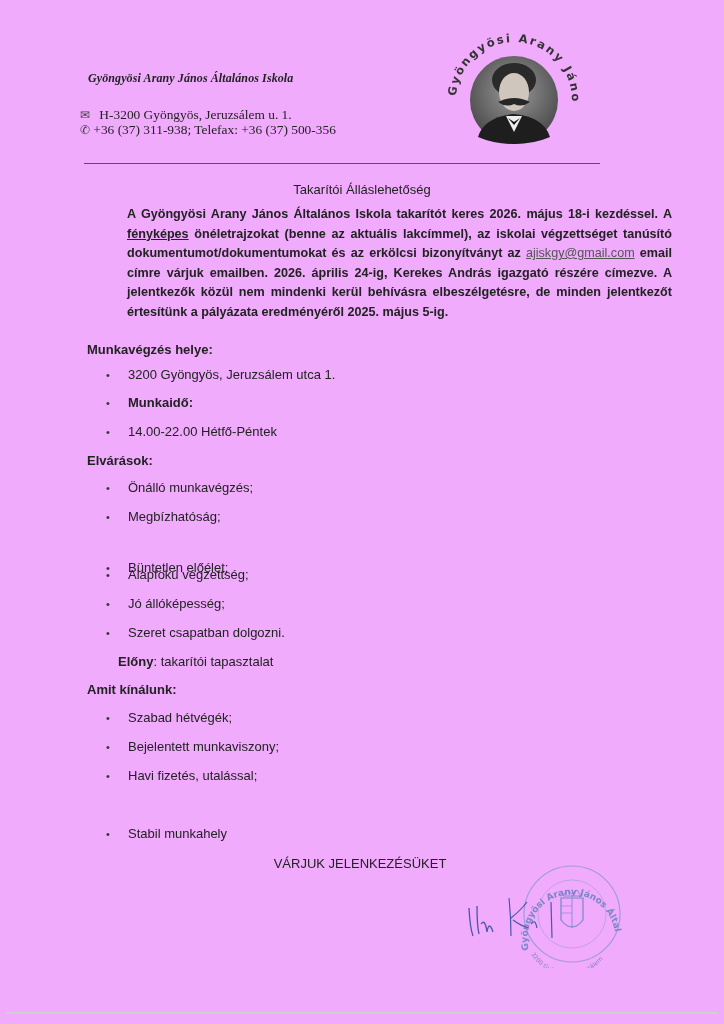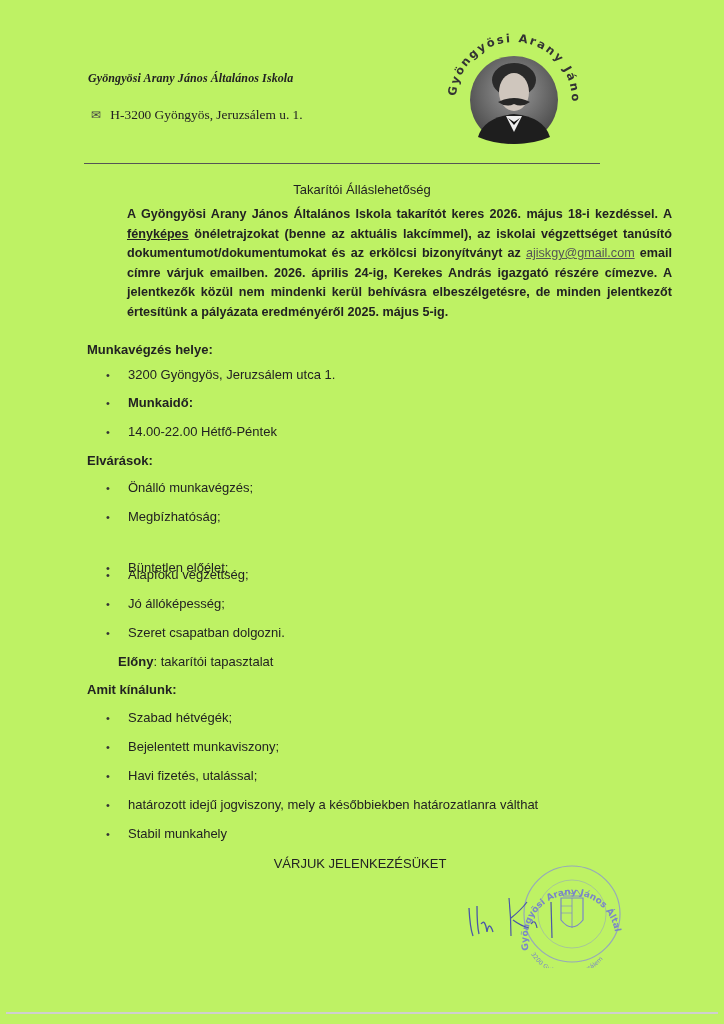--- a/index.html
+++ b/index.html
@@ -1,21 +1,21 @@
 <!DOCTYPE html>
 <html><head>
 <meta charset="utf-8">
 <style>
   html, body { margin:0; padding:0; background:#ffffff; }
   body { width:724px; height:1024px; position:relative; overflow:hidden; color:#1a1a1a; }
-  .page { position:absolute; left:0; top:0; width:724px; height:1024px; background:#bef264; }
+  .page { position:absolute; left:0; top:0; width:724px; height:1024px; background:#f0abfc; }
 
   
   .school-name { position:absolute; left:88px; top:71px; font-family:"Liberation Serif", serif; font-style:italic; font-weight:bold; font-size:12px; color:#222; letter-spacing:0.1px; }
-  .addr-line { position:absolute; left:91px; font-family:"Liberation Serif", serif; font-size:13.4px; color:#222; white-space:nowrap; }
+  .addr-line { position:absolute; left:80px; font-family:"Liberation Serif", serif; font-size:13.4px; color:#222; white-space:nowrap; }
   .addr-line .ico { display:inline-block; width:16px; color:#444; font-size:12px; }
   .l1 { top:107px; }
   .l2 { top:122px; }
   .l3 { top:137px; }
   .addr-line b { font-weight:bold; }
   .addr-line .mail { text-decoration:underline; color:#444; }
   .hr-top { position:absolute; left:84px; top:163px; width:516px; height:1px; background:#555; }
   .hr-bottom { position:absolute; left:6px; top:1012px; width:712px; height:2px; background:#cfcfcf; }
 
   
@@ -39,20 +39,24 @@
 </head>
 <body>
 
 <div class="page">
 
   <div class="school-name">Gyöngyösi Arany János Általános Iskola</div>
 
   <div class="addr-line l1">
     <span class="ico">✉</span>
     <span>H-3200 Gyöngyös, Jeruzsálem u. 1.</span>
+  </div>
+  <div class="addr-line l2">
+    <span class="ico" style="width:10px">✆</span>
+    <span>+36 (37) 311-938; Telefax: +36 (37) 500-356</span>
   </div>
 
   <svg class="logo" viewBox="0 0 160 140">
     <defs>
       <path id="arcpath" d="M 22 78 A 58 58 0 1 1 138 78" fill="none"></path>
       <radialGradient id="bg" cx="50%" cy="40%" r="60%">
         <stop offset="0%" stop-color="#9a9a9a"></stop>
         <stop offset="100%" stop-color="#4a4a4a"></stop>
       </radialGradient>
     </defs>
@@ -117,23 +121,20 @@
   <div class="h" style="top:682px">Amit kínálunk:</div>
   <div class="li" style="top:710px">
     <span class="dot">•</span><span>Szabad hétvégék;</span>
   </div>
   <div class="li" style="top:739px">
     <span class="dot">•</span><span>Bejelentett munkaviszony;</span>
   </div>
   <div class="li" style="top:768px">
     <span class="dot">•</span><span>Havi fizetés, utalással;</span>
   </div>
-  <div class="li" style="top:797px">
-    <span class="dot">•</span><span>határozott idejű jogviszony, mely a későbbiekben határozatlanra válthat</span>
-  </div>
   <div class="li" style="top:826px">
     <span class="dot">•</span><span>Stabil munkahely</span>
   </div>
 
   <div class="closing">VÁRJUK JELENKEZÉSÜKET</div>
 
   <svg class="stamp" viewBox="0 0 170 110">
     <defs>
       <path id="stamparc" d="M 74 92 A 44 44 0 1 1 160 74" fill="none"></path>
       <path id="stamparc2" d="M 76 96 A 44 44 0 0 0 150 98" fill="none"></path>

